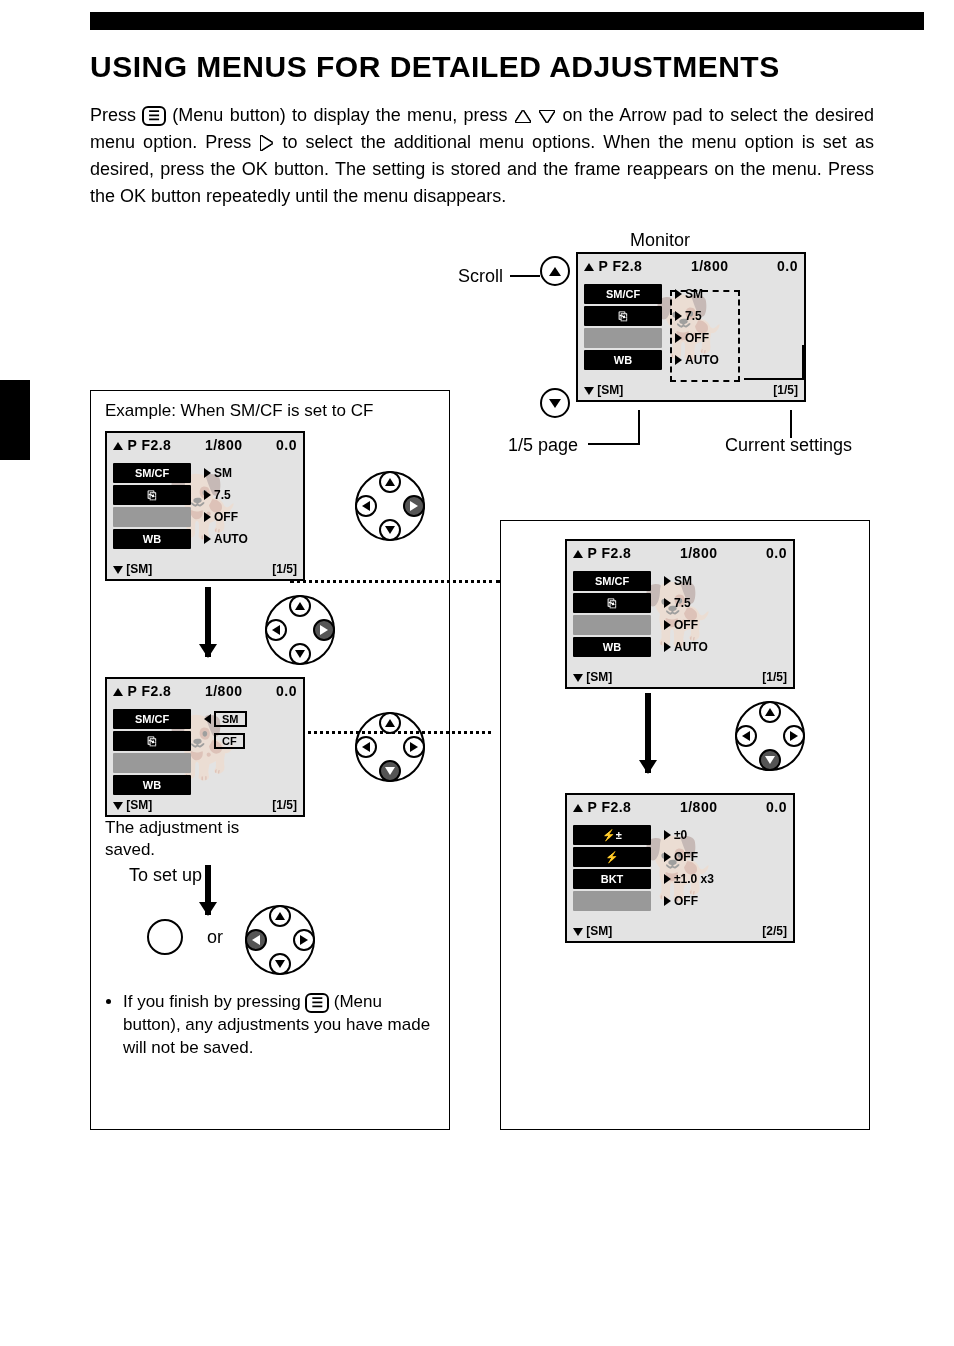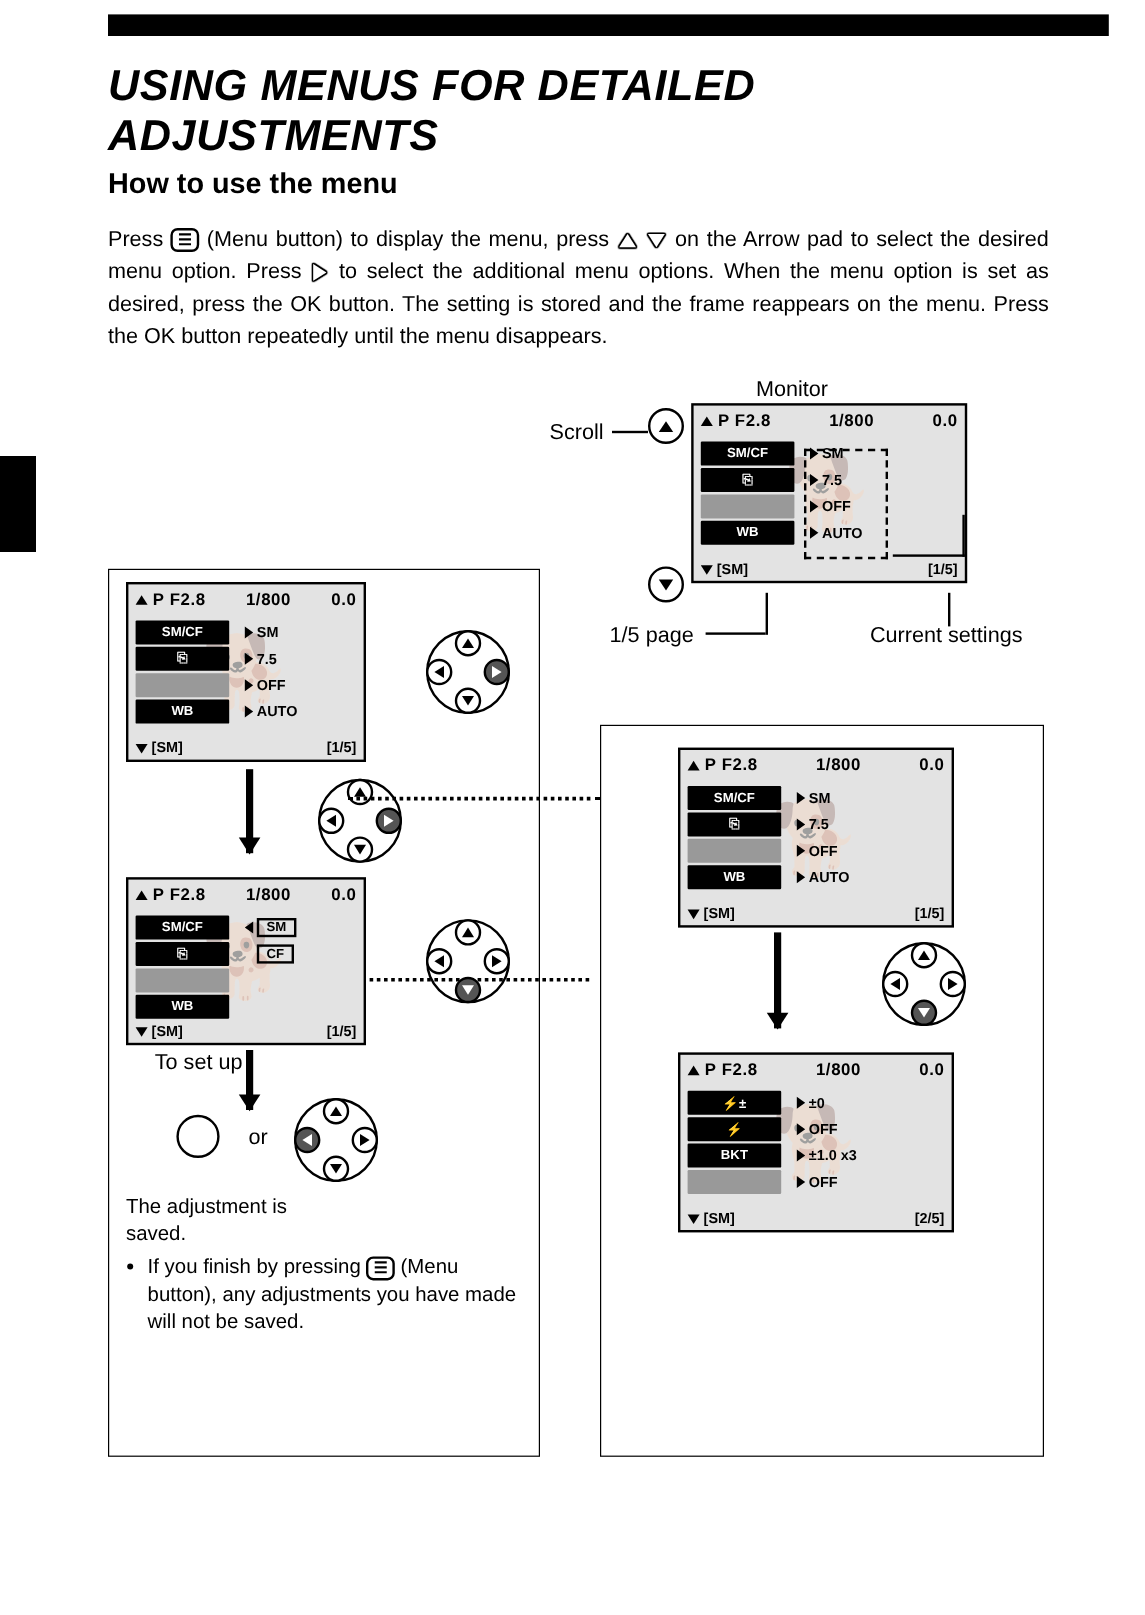--- a/index.html
+++ b/index.html
@@ -14,23 +14,22 @@
   .topbar { height: 18px; background: #000; margin: 12px 30px 0 90px; }
   .sidebar-block {
     position: absolute;
     left: 0; top: 380px;
     width: 30px; height: 80px;
     background: #000;
   }
   .page { padding: 10px 80px 40px 90px; position: relative; }
   .title {
     font-family: "Arial Black", Arial, sans-serif;
-    font-style: italic;
     font-weight: 900;
-    font-size: 36px;
+    font-size: 30px;
     letter-spacing: 0.5px;
     margin: 10px 0 6px;
   }
   .subtitle { font-weight: bold; font-size: 24px; margin: 4px 0 10px; }
   .para { font-size: 18px; line-height: 1.5; text-align: justify; }
   .inline-icon {
     display: inline-block; vertical-align: middle;
     border: 2px solid #000; border-radius: 6px;
     padding: 1px 4px; font-size: 13px; line-height: 14px;
     font-weight: bold;
@@ -167,21 +166,20 @@
   ul.notes li { margin-bottom:2px; line-height:1.35; }
 </style>
 </head>
 <body>
 
 <div class="topbar"></div>
 <div class="sidebar-block"></div>
 
 <div class="page">
   <div class="title">USING MENUS FOR DETAILED ADJUSTMENTS</div>
-  <div class="subtitle">How to use the menu</div>
 
   <p class="para">
     <span>Press </span>
     <span class="inline-icon">☰</span>
     <span> (Menu button) to display the menu, press </span>
     <span class="tri up" style="border-bottom-color:#fff;filter:drop-shadow(0 0 0 #000) drop-shadow(0 -1px 0 #000) drop-shadow(1px 0 0 #000) drop-shadow(-1px 0 0 #000) drop-shadow(0 1px 0 #000);"></span>
     <span class="tri down" style="border-top-color:#fff;filter:drop-shadow(0 0 0 #000) drop-shadow(0 -1px 0 #000) drop-shadow(1px 0 0 #000) drop-shadow(-1px 0 0 #000) drop-shadow(0 1px 0 #000);"></span>
     <span> on the Arrow pad to select the desired menu option. Press </span>
     <span class="tri right" style="border-left-color:#fff;filter:drop-shadow(0 0 0 #000) drop-shadow(0 -1px 0 #000) drop-shadow(1px 0 0 #000) drop-shadow(-1px 0 0 #000) drop-shadow(0 1px 0 #000);"></span>
     <span> to select the additional menu options. When the menu option is set as desired, press the OK button. The setting is stored and the frame reappears on the menu. Press the OK button repeatedly until the menu disappears.</span>
@@ -247,20 +245,21 @@
     </div>
     <div class="callout-line" style="top:105px;left:654px;width:60px;height:35px;border-right:2px solid #000;border-bottom:2px solid #000;background:none;"></div>
 
     <div class="label" style="top:195px;left:418px;">1/5 page</div>
     <div class="callout-line" style="top:203px;left:498px;width:50px;height:2px;"></div>
     <div class="callout-line" style="top:170px;left:548px;width:2px;height:35px;"></div>
     <div class="label" style="top:195px;left:635px;">Current settings</div>
     <div class="callout-line" style="top:170px;left:700px;width:2px;height:28px;"></div>
 
     <div class="example-box" style="top:150px;left:0;width:360px;height:740px;">
+      <div style="margin-bottom:10px;">Example:   When SM/CF is set to CF</div>
 
       <div style="position:relative;">
         <div class="screen" style="width:200px;">
           <div class="dog">🐕</div>
           <div class="topline">
             <span><span class="triup-small"></span> <b>P</b> <b>F2.8</b></span>
             <span><b>1/800</b></span>
             <span><b>0.0</b></span>
           </div>
           <div class="rows">
@@ -380,41 +379,41 @@
             </div>
           <div class="dbtn l">
               <div class="dtri"></div>
             </div>
           <div class="dbtn r">
               <div class="dtri"></div>
             </div>
         </div>
       </div>
 
+      <div style="font-size:17px;width:170px;line-height:1.3;">The adjustment is saved.</div>
       <div style="position:relative;height:120px;margin-top:4px;">
         <div class="label" style="position:absolute;top:0;left:24px;">To set up</div>
         <div class="arrow-down" style="position:absolute;left:100px;top:0;height:50px;"></div>
         <span class="ok-btn" style="position:absolute;top:54px;left:42px;"></span>
         <div class="label" style="position:absolute;top:62px;left:102px;">or</div>
         <div class="dpad hl-left" style="position:absolute;top:40px;left:140px;">
           <div class="dbtn t">
               <div class="dtri"></div>
             </div>
           <div class="dbtn b">
               <div class="dtri"></div>
             </div>
           <div class="dbtn l">
               <div class="dtri"></div>
             </div>
           <div class="dbtn r">
               <div class="dtri"></div>
             </div>
         </div>
       </div>
-      <div style="font-size:17px;width:170px;line-height:1.3;">The adjustment is saved.</div>
 
       <ul class="notes">
         <li>
           <span>If you finish by pressing </span>
           <span class="inline-icon">☰</span>
           <span> (Menu button), any adjustments you have made will not be saved.</span>
         </li>
       </ul>
     </div>
 

